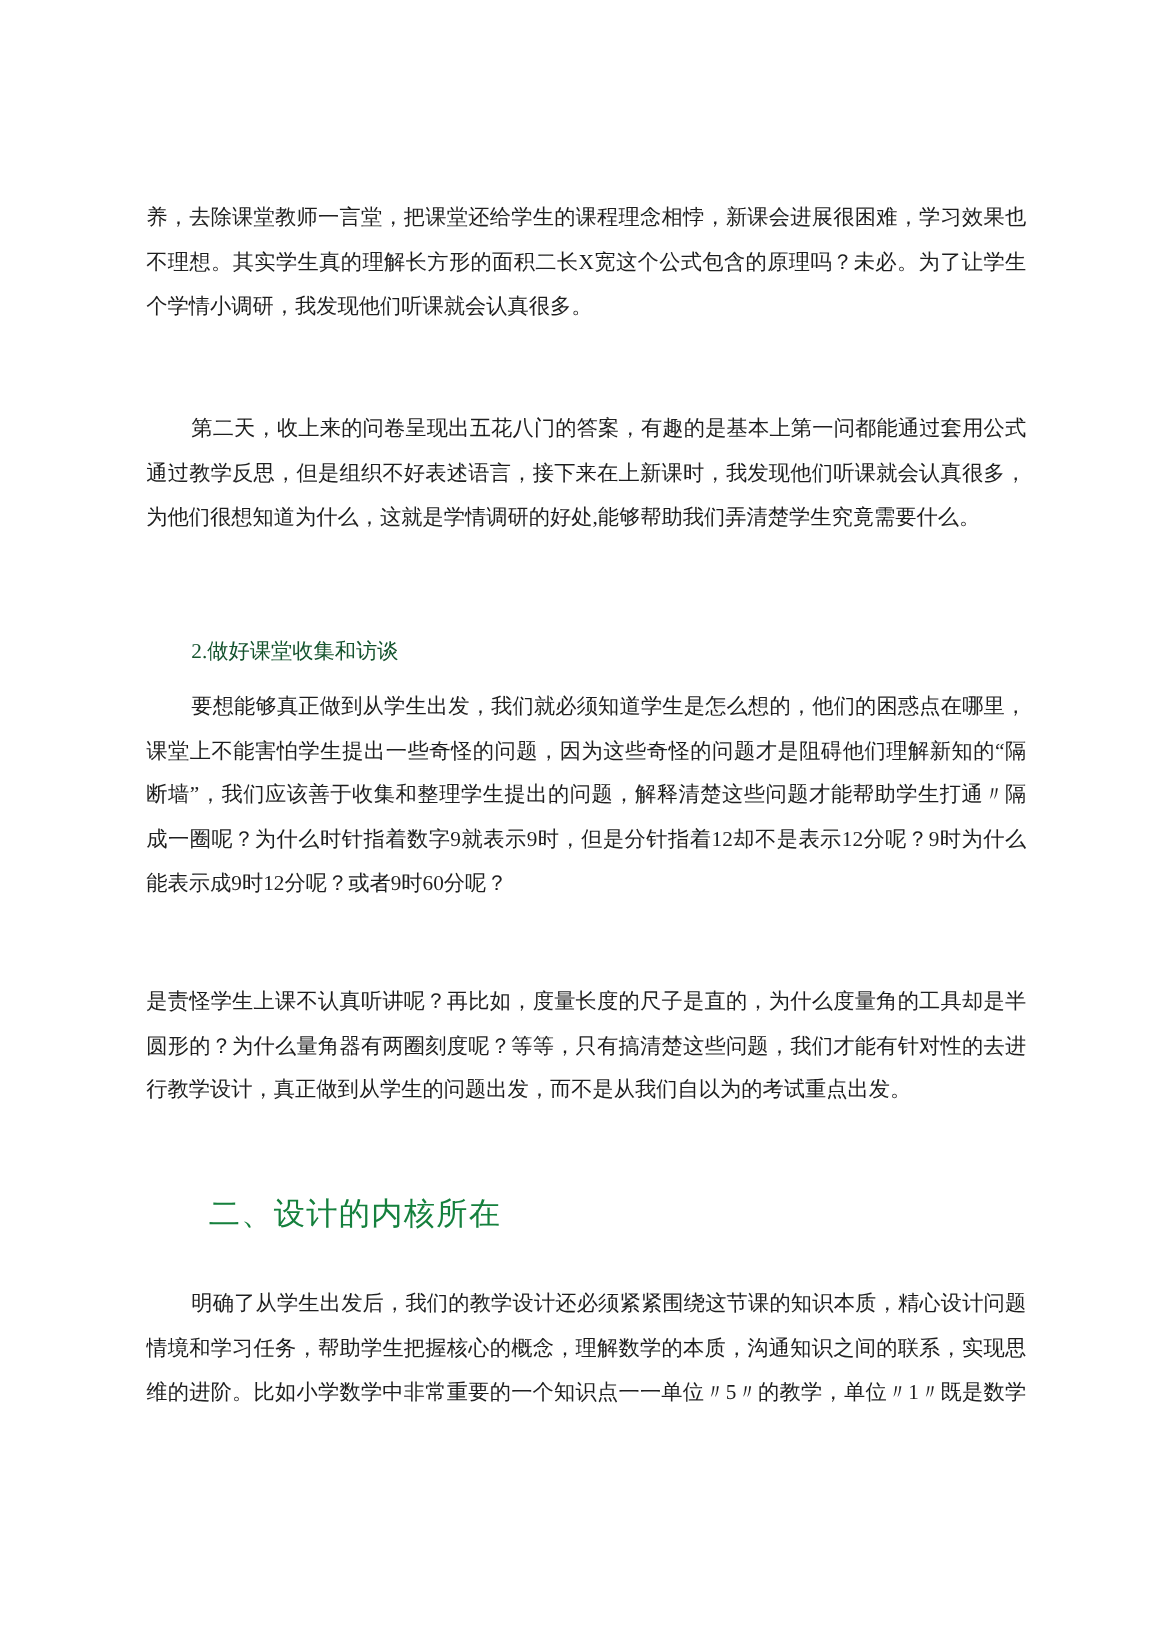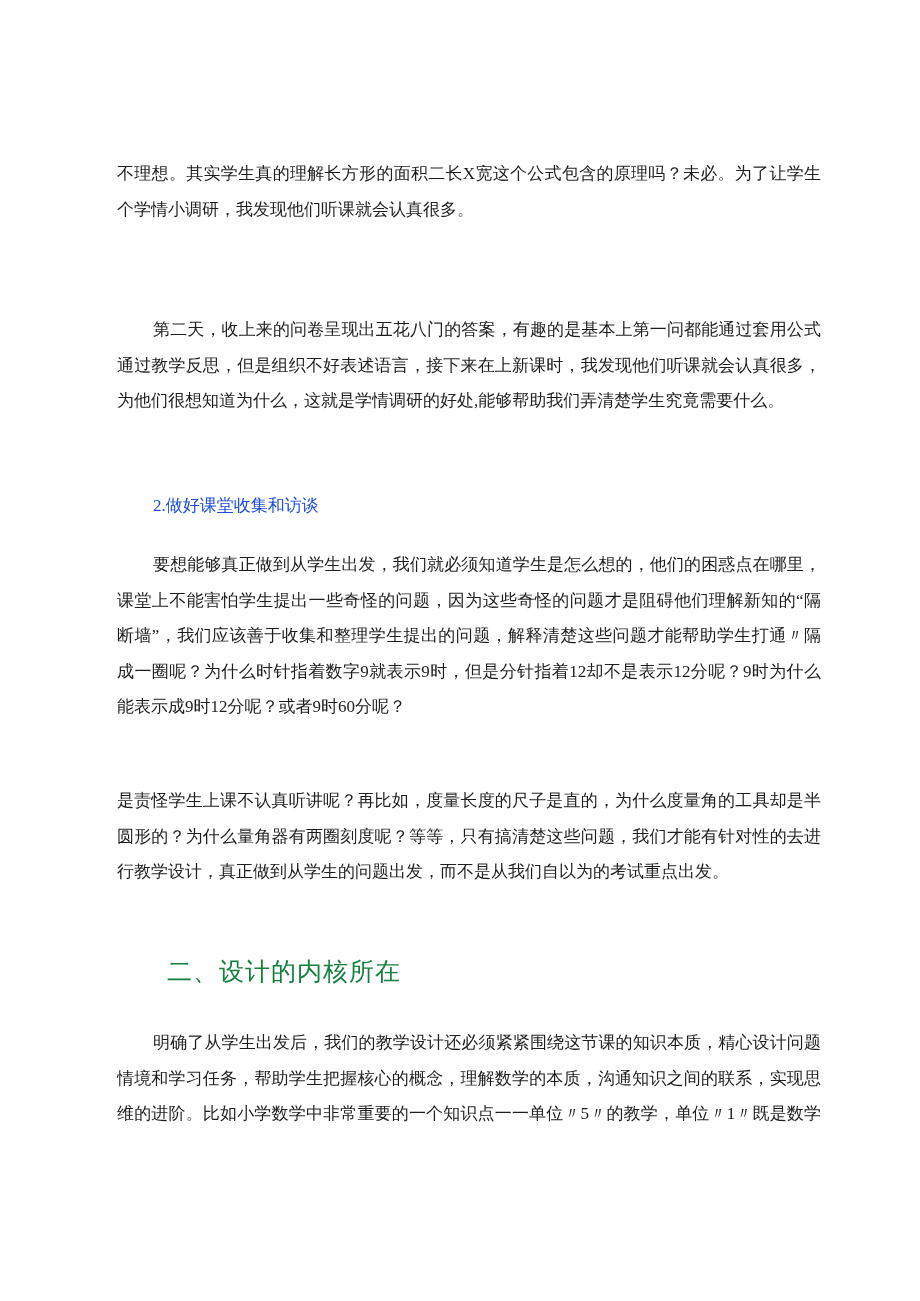--- a/index.html
+++ b/index.html
@@ -34,44 +34,46 @@
     text-align-last: left;
     -moz-text-align-last: left;
   }
   .line.ind { text-indent: 36px; }
   .subheading .line {
     font-size: 17px;
     line-height: 35.5px;
     height: 35.5px;
     text-align: left;
     text-indent: 36px;
-    color: #1d4ed8;
+    color: #14532d;
+    margin-top: 15px;
   }
   .heading .hline {
     font-size: 25px;
     line-height: 40px;
     height: 40px;
     font-weight: normal;
     text-indent: 50px;
     letter-spacing: 1px;
     color: #15803d;
     text-align: left;
   }
 </style>
 </head>
 <body>
 
 <div class="page">
 
   <div class="block para" style="top:156px">
+    <div class="line">养，去除课堂教师一言堂，把课堂还给学生的课程理念相悖，新课会进展很困难，学习效果也</div>
     <div class="line">不理想。其实学生真的理解长方形的面积二长X宽这个公式包含的原理吗？未必。为了让学生</div>
     <div class="line last">个学情小调研，我发现他们听课就会认真很多。</div>
   </div>
 
-  <div class="block para" style="top:312px">
+  <div class="block para" style="top:325px">
     <div class="line ind">第二天，收上来的问卷呈现出五花八门的答案，有趣的是基本上第一问都能通过套用公式</div>
     <div class="line">通过教学反思，但是组织不好表述语言，接下来在上新课时，我发现他们听课就会认真很多，因</div>
     <div class="line last">为他们很想知道为什么，这就是学情调研的好处,能够帮助我们弄清楚学生究竟需要什么。</div>
   </div>
 
   <div class="block subheading" style="top:488px">
     <div class="line">2.做好课堂收集和访谈</div>
   </div>
 
   <div class="block para" style="top:547px">

